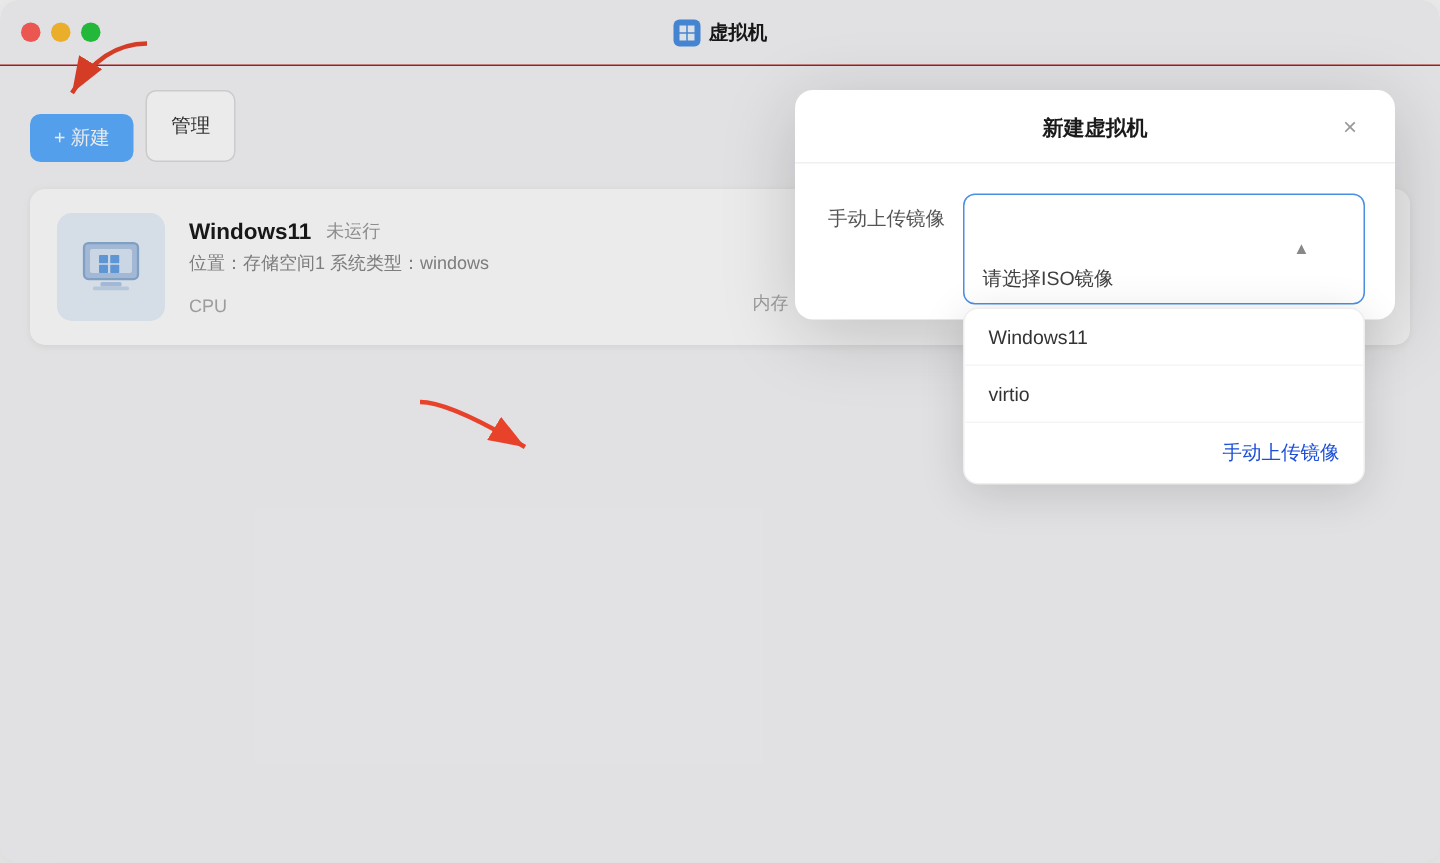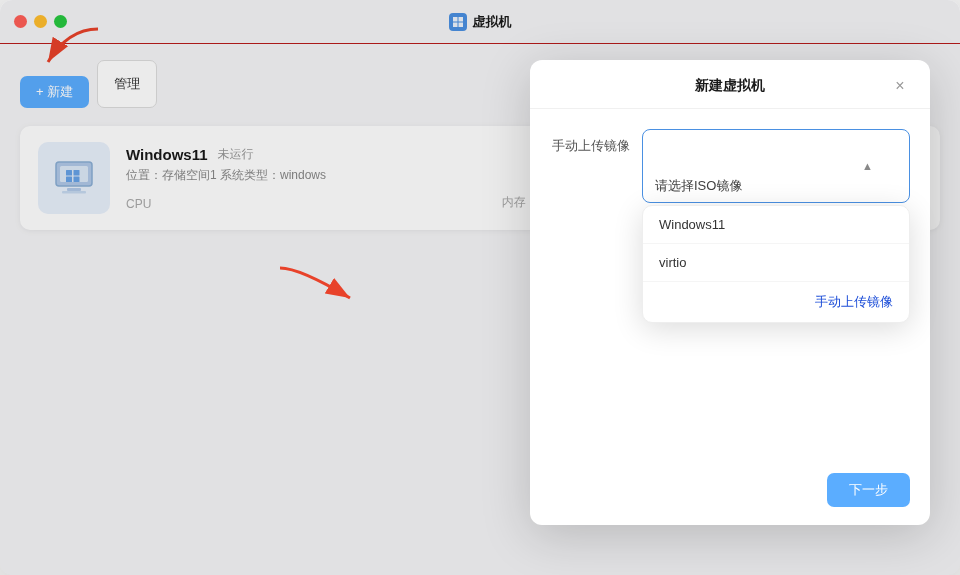--- a/index.html
+++ b/index.html
@@ -418,23 +418,20 @@
               </div>
               <div class="dropdown-item">
                 <span>virtio</span>
               </div>
               <div class="dropdown-link">手动上传镜像</div>
             </div>
           </div>
         </div>
       </div>
 
-      <div class="modal-footer">
-        <button class="btn-next">下一步</button>
-      </div>
     </div>
   </div>
 
   <div class="red-arrow-2">
     <svg width="100" height="60" viewBox="0 0 100 60">
       <defs>
         <marker id="arrowhead2" markerWidth="8" markerHeight="6" refX="8" refY="3" orient="auto">
           <polygon points="0 0, 8 3, 0 6" fill="#e8422a"></polygon>
         </marker>
       </defs>

